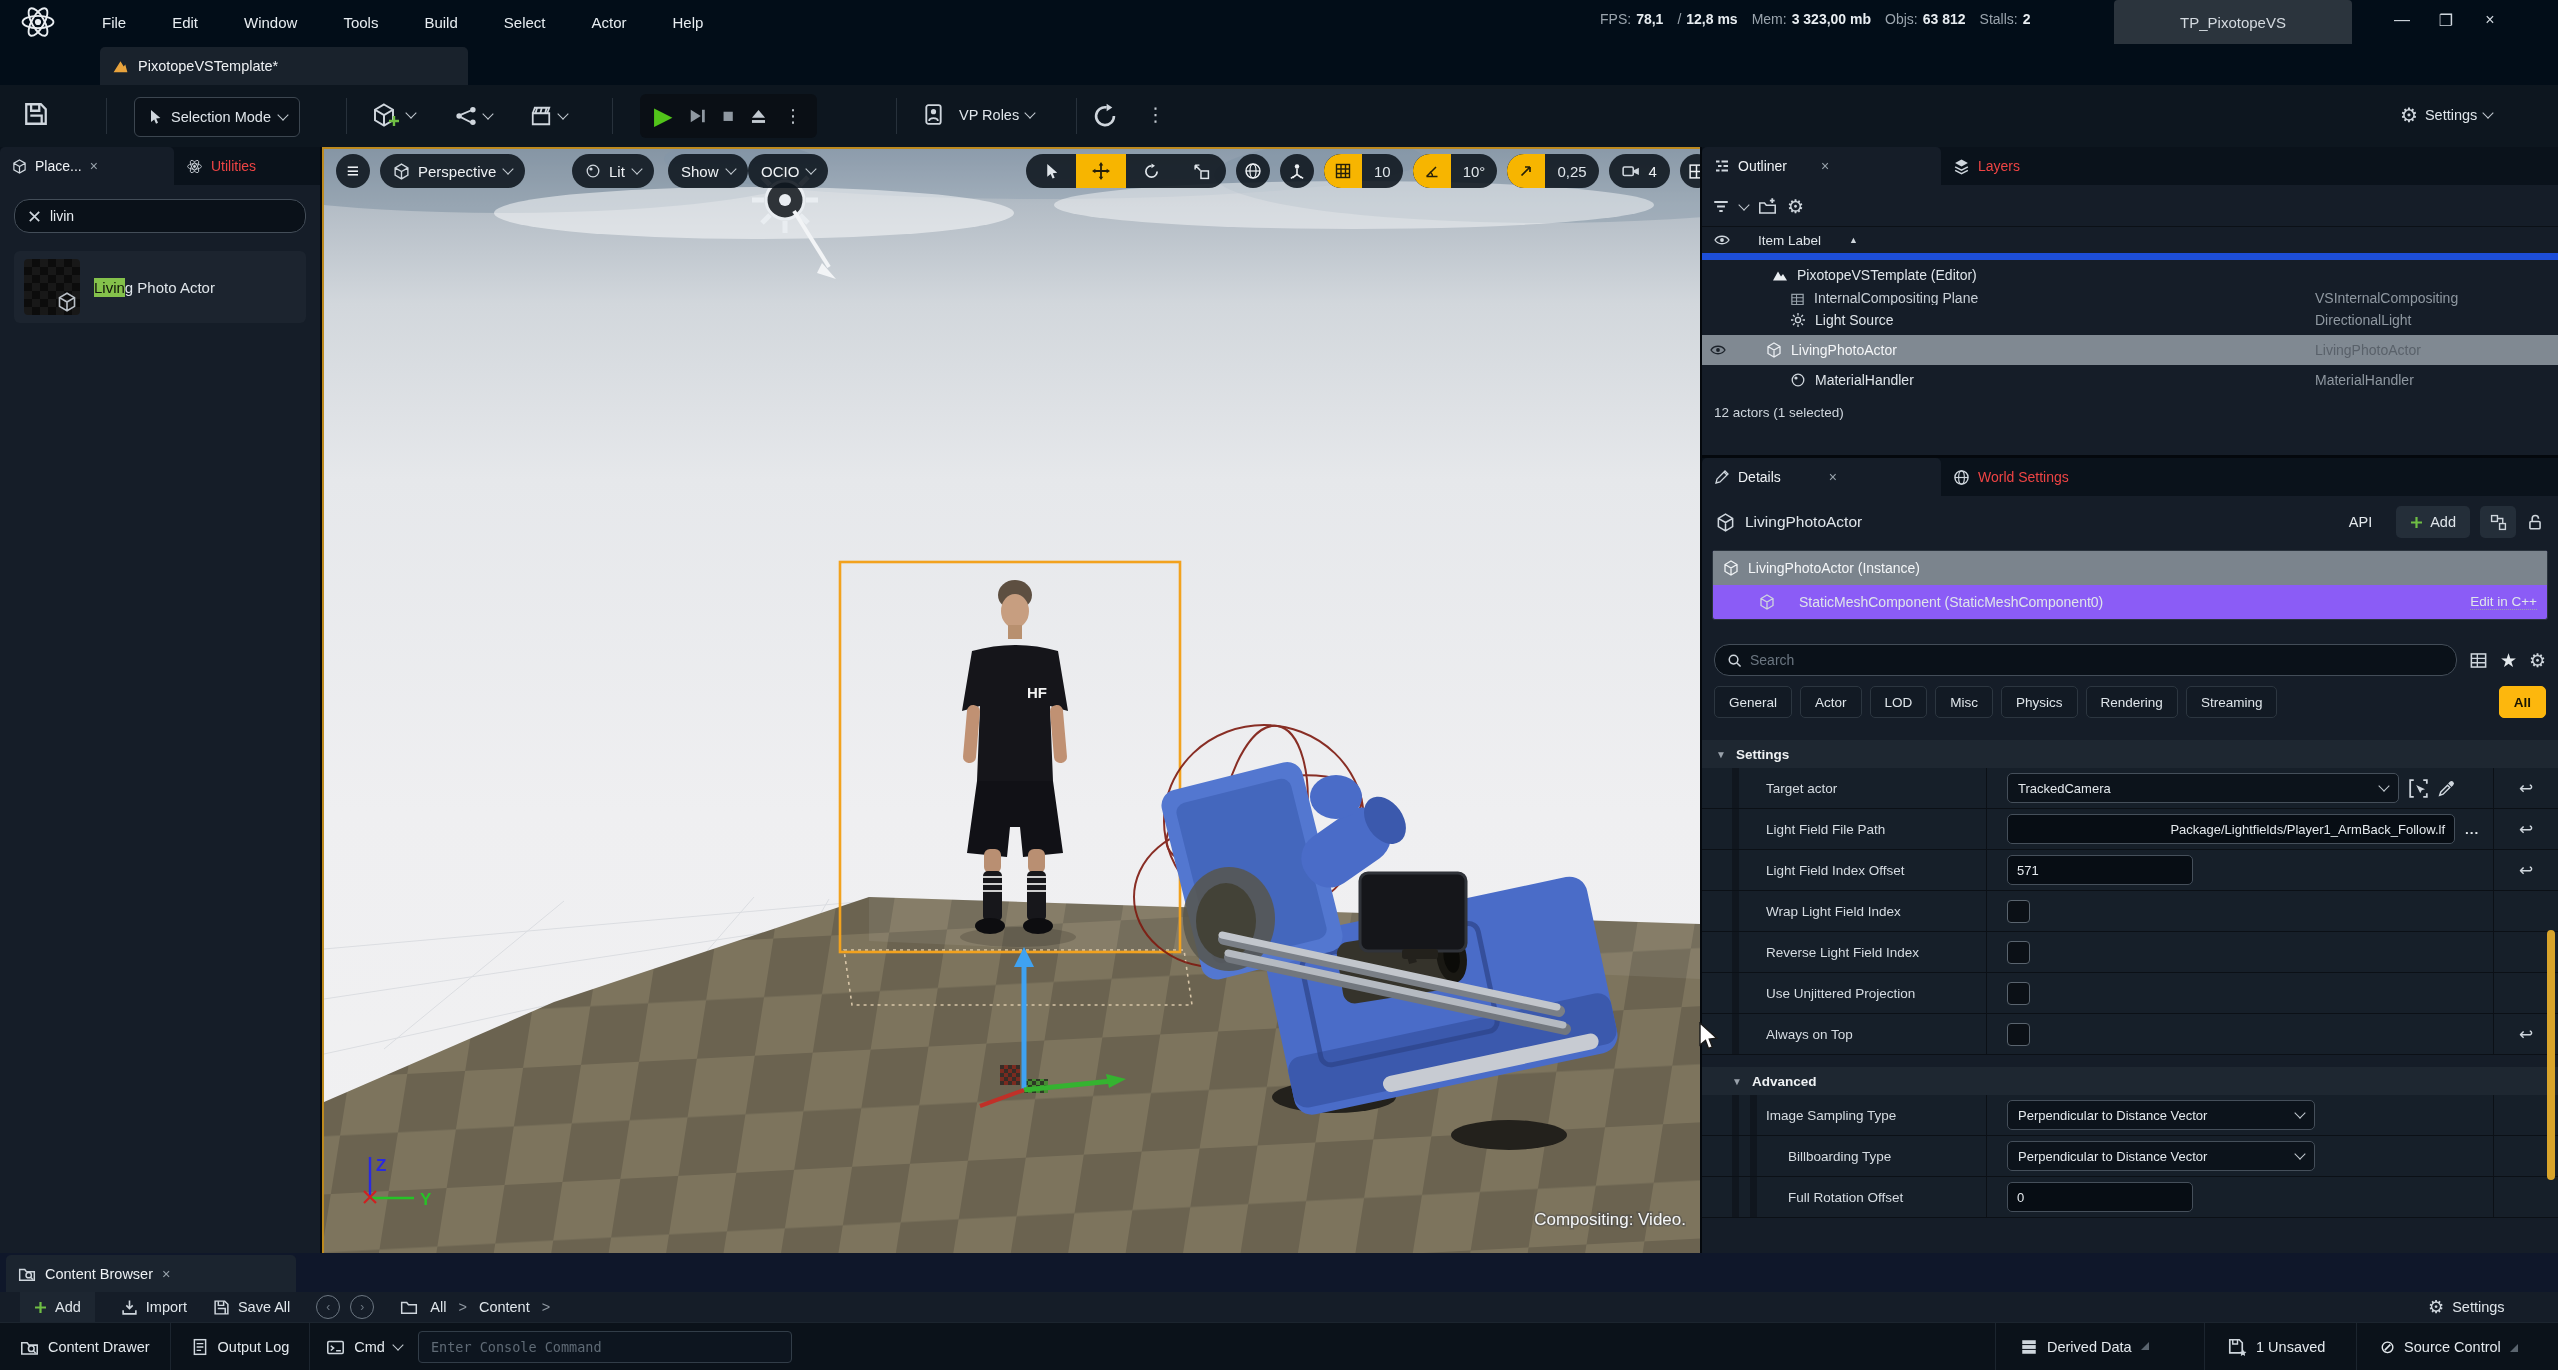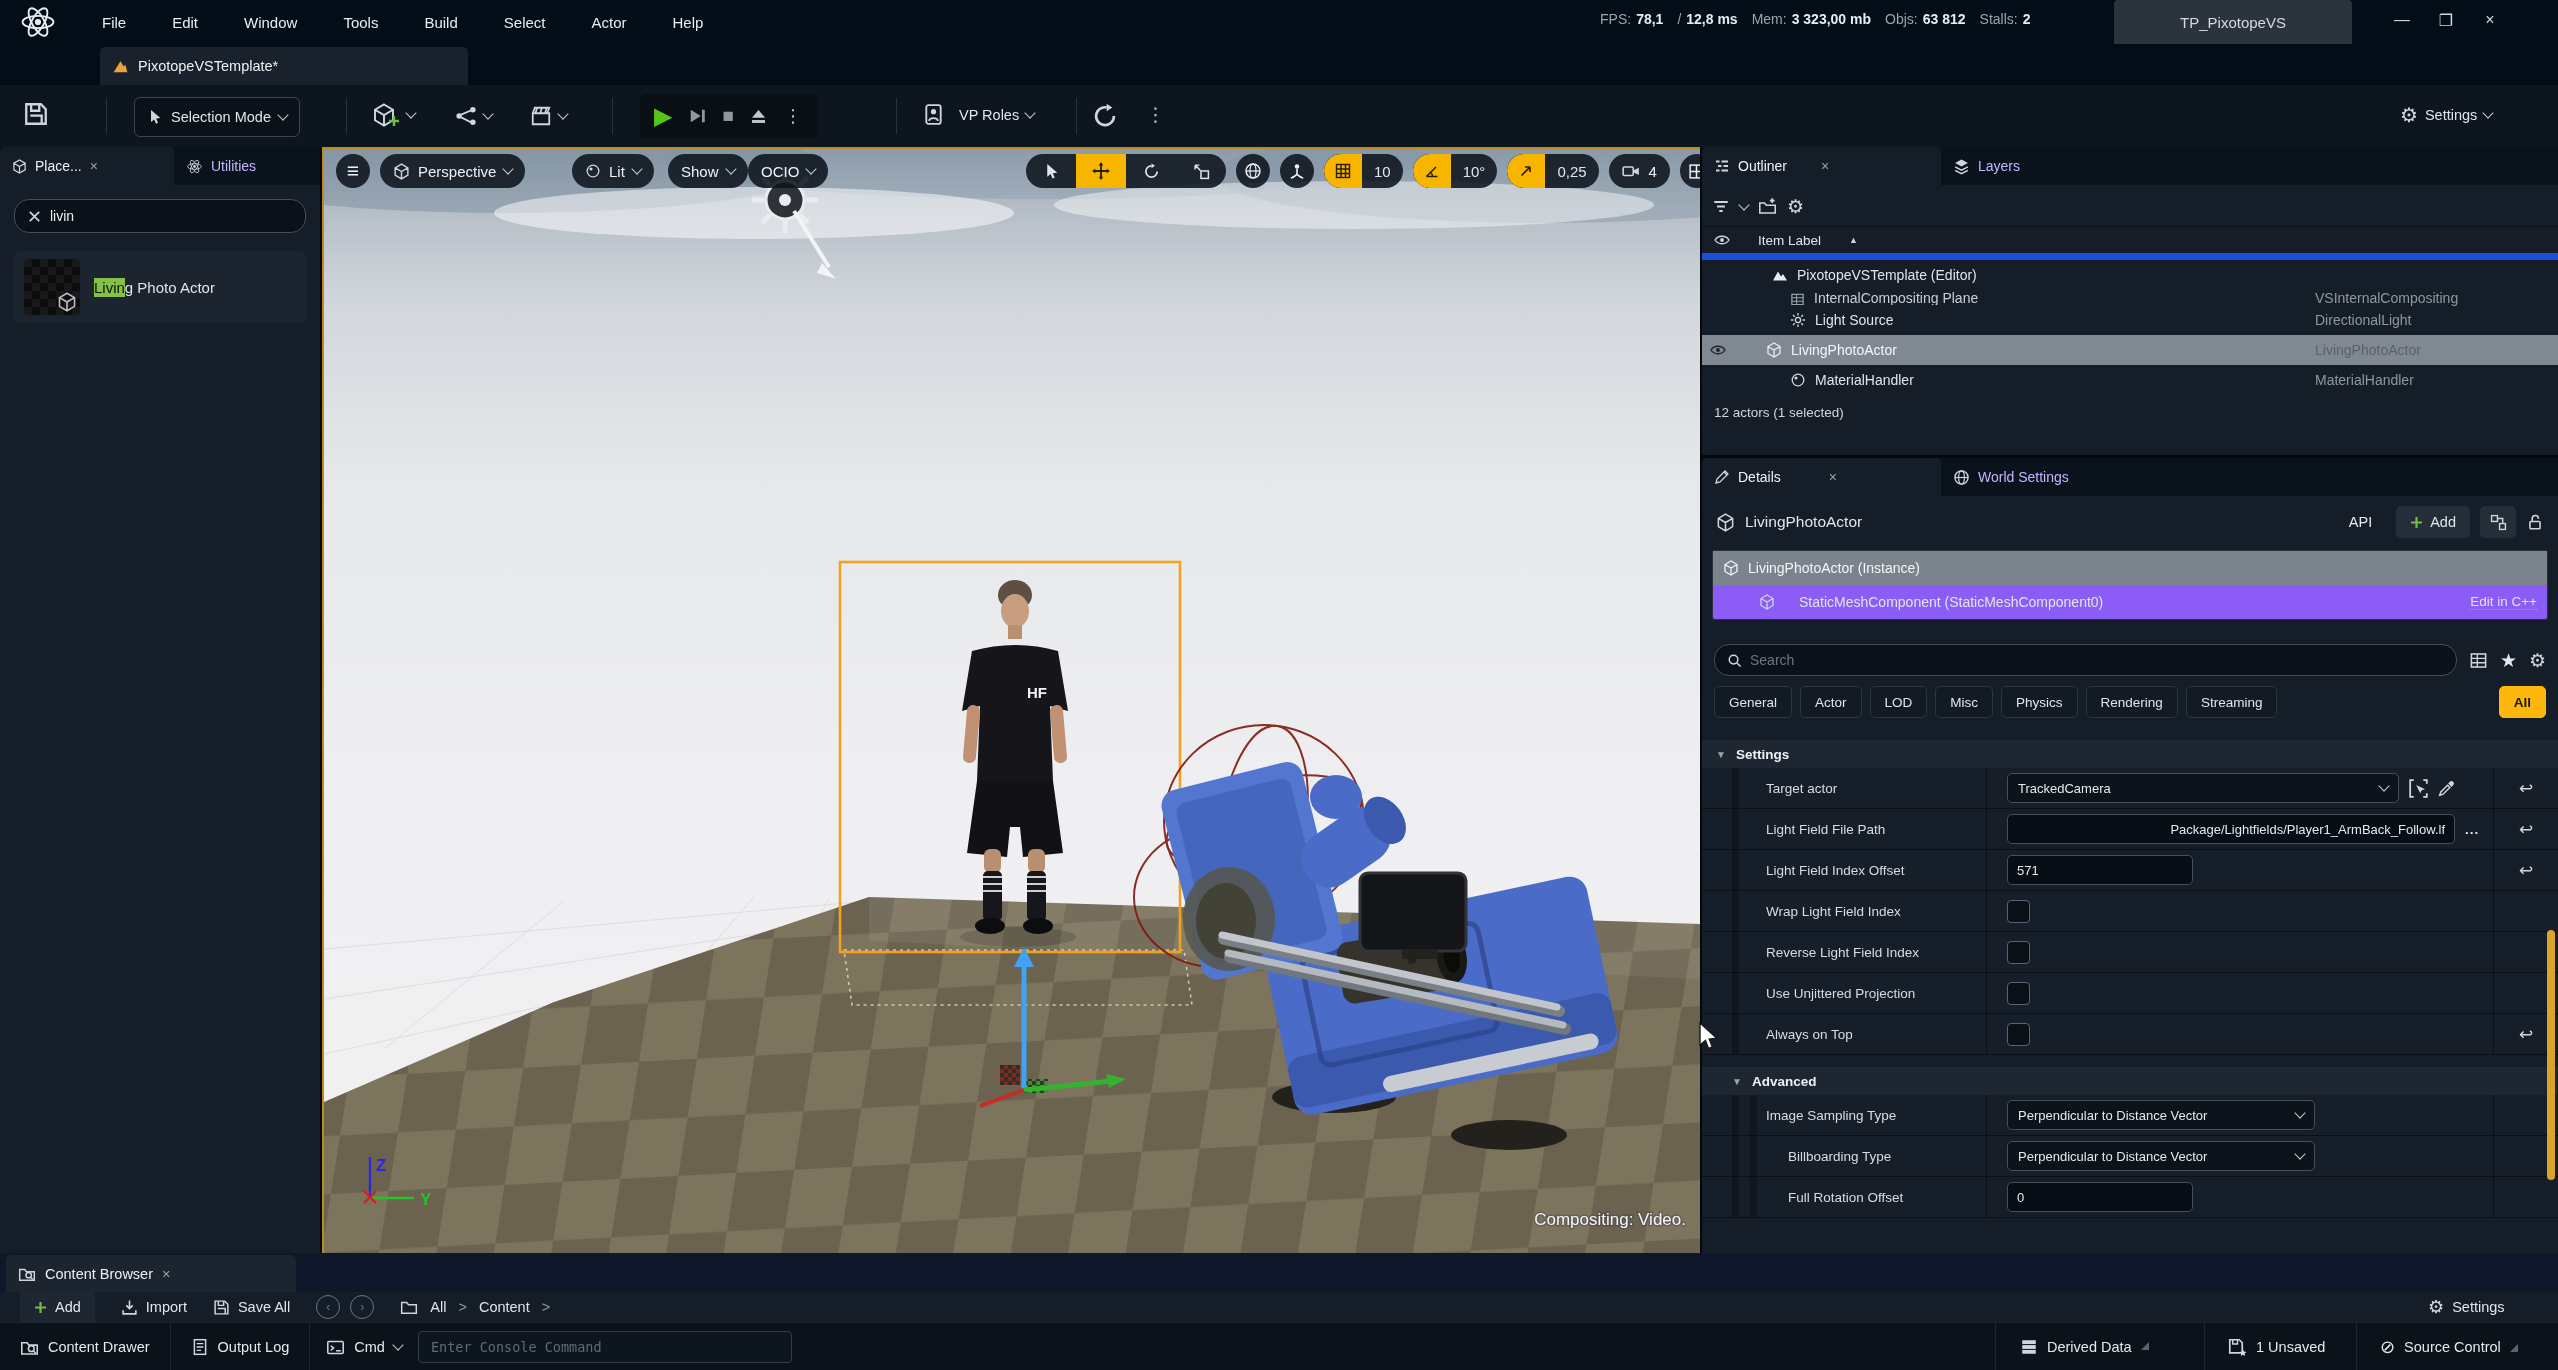--- a/index.html
+++ b/index.html
@@ -27,21 +27,21 @@
   .toolbar{left:0;top:85px;width:2558px;height:62px;background:#0d161f;border-bottom:2px solid #05090e;}
   .tdiv{width:1px;height:36px;background:#27313b;}
   .tbtn{display:flex;align-items:center;gap:7px;color:#dfe5ea;font-size:14.5px;}
   .selmode{border:1px solid #3c4650;background:#0a1119;border-radius:6px;height:38px;padding:0 12px;gap:8px;}
   .playbox{background:#0a0f15;border-radius:6px;height:44px;display:flex;align-items:center;gap:4px;padding:0 8px;}
   .chev{width:7px;height:7px;border-right:1.8px solid #c3cad1;border-bottom:1.8px solid #c3cad1;
         transform:rotate(45deg);margin-top:-4px;display:inline-block;}
   
   .panel{background:#151d28;}
   .ptabs{display:flex;align-items:flex-end;background:#0a121b;height:38px;}
-  .ptab{display:flex;align-items:center;gap:8px;height:38px;padding:0 12px;font-size:14px;color:#c4b5fd;}
+  .ptab{display:flex;align-items:center;gap:8px;height:38px;padding:0 12px;font-size:14px;color:#ef4444;}
   .ptab.active{background:#151d28;border-radius:5px 5px 0 0;color:#eef1f4;}
   .pill-input{display:flex;align-items:center;gap:8px;background:#0a1119;border:1px solid #434d58;
               border-radius:15px;height:30px;padding:0 12px;}
   .pill-input input{background:transparent;border:0;outline:0;color:#e8edf1;font-size:14px;
                     font-family:"Liberation Sans",sans-serif;width:100%;padding:0;}
   .pill-input input::placeholder{color:#6b7681;}
   
   .o-row{display:flex;align-items:center;height:30px;font-size:14px;}
   .o-type{color:#8f98a1;}
   .o-sel{background:#808992;}

